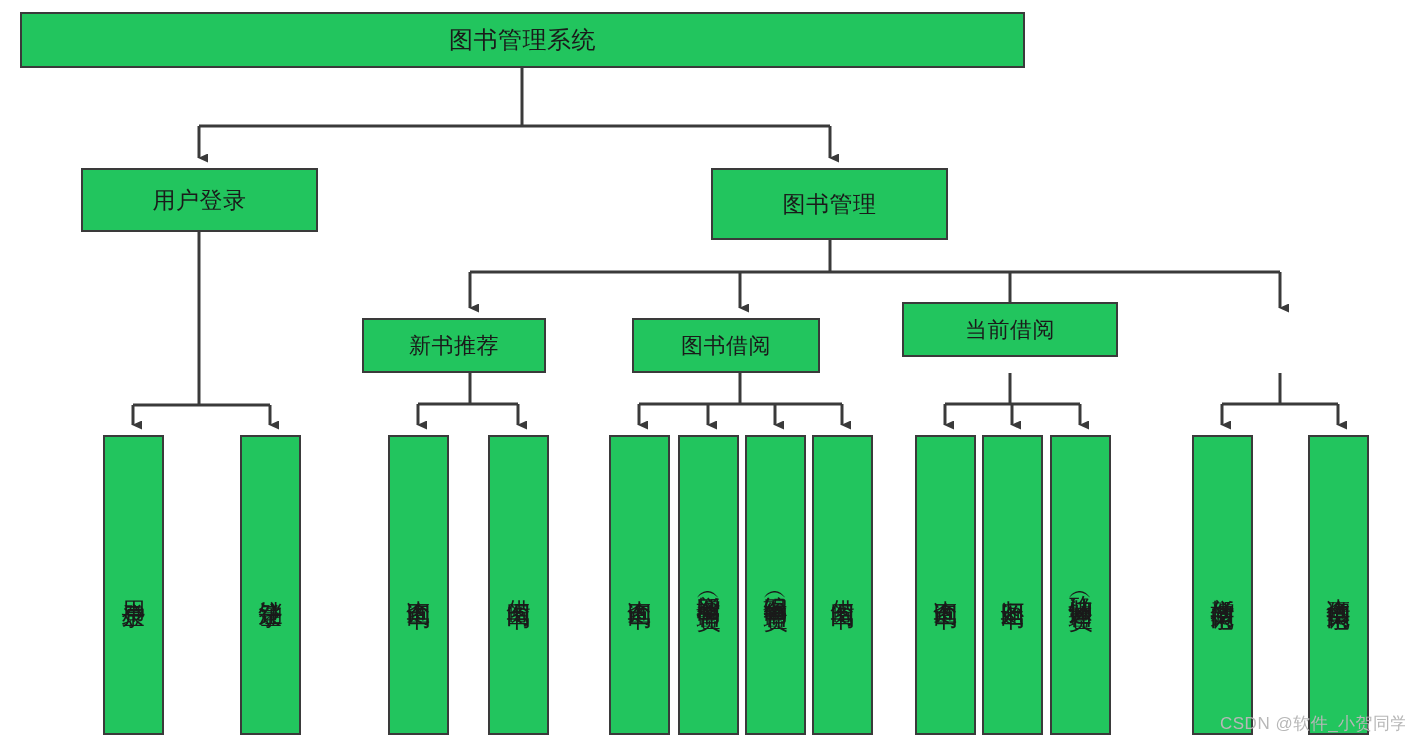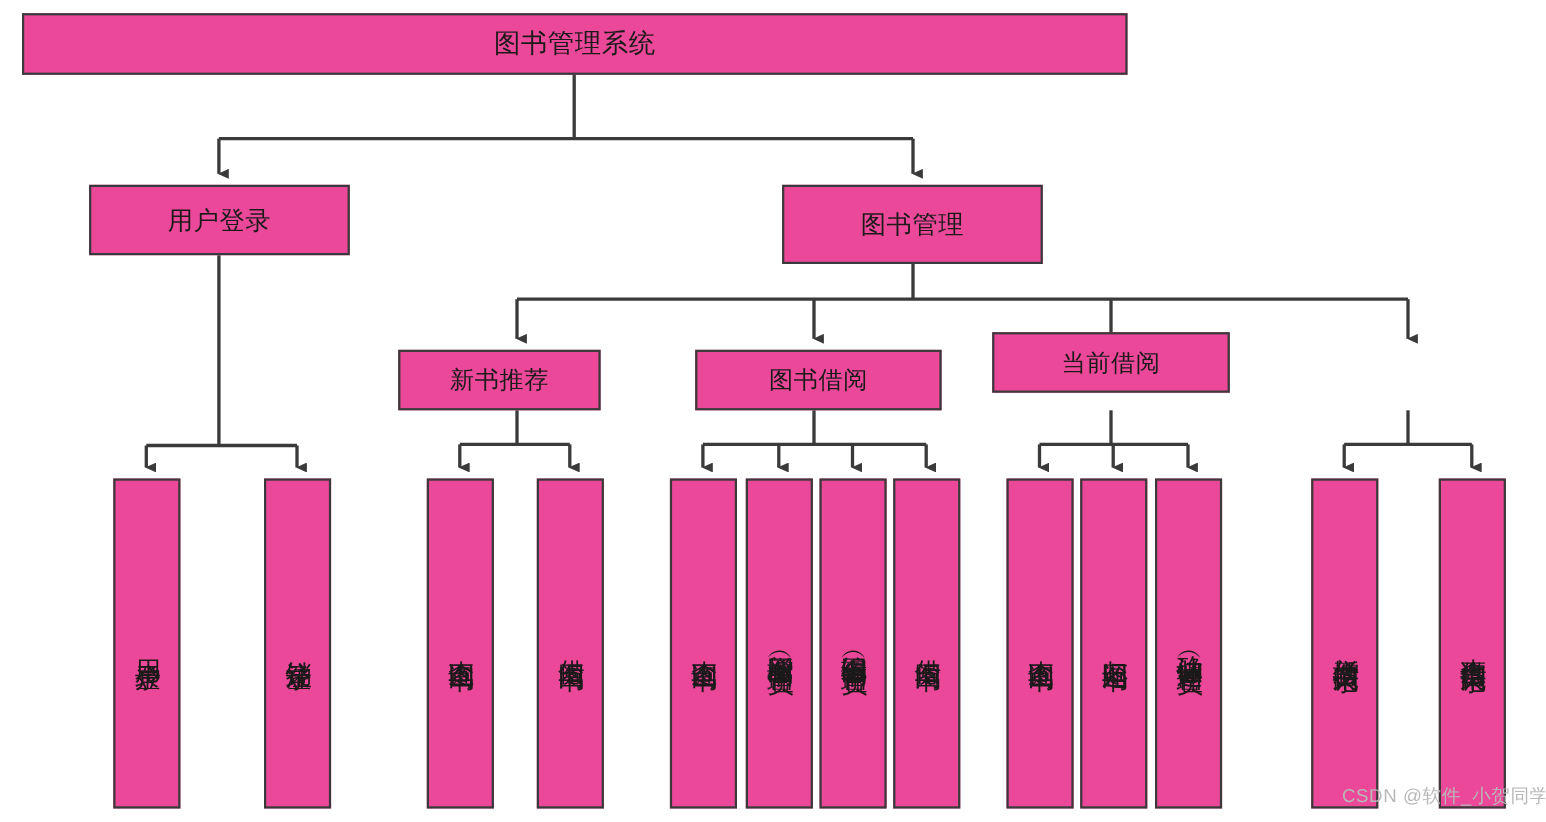--- a/index.html
+++ b/index.html
@@ -22,21 +22,21 @@
     position: absolute;
     left: 0;
     top: 0;
     width: 1405px;
     height: 747px;
     pointer-events: none;
   }
   .node {
     position: absolute;
     box-sizing: border-box;
-    background: #ec4899;
+    background: #22c55e;
     border: 2px solid #3a3a3a;
     display: flex;
     align-items: center;
     justify-content: center;
     color: #1a1a1a;
     z-index: 2;
   }
   .node-label {
     display: block;
     text-align: center;
@@ -143,21 +143,21 @@
   <div class="node h lvl2" style="left:81px; top:168px; width:237px; height:64px;">
     <span class="node-label">用户登录</span>
   </div>
   <div class="node h lvl2" style="left:711px; top:168px; width:237px; height:72px;">
     <span class="node-label">图书管理</span>
   </div>
 
   <div class="node h lvl3" style="left:362px; top:318px; width:184px; height:55px;">
     <span class="node-label">新书推荐</span>
   </div>
-  <div class="node h lvl3" style="left:632px; top:318px; width:224px; height:55px;">
+  <div class="node h lvl3" style="left:632px; top:318px; width:188px; height:55px;">
     <span class="node-label">图书借阅</span>
   </div>
   <div class="node h lvl3" style="left:902px; top:302px; width:216px; height:55px;">
     <span class="node-label">当前借阅</span>
   </div>
 
   <div class="node v" style="left:103px; top:435px; width:61px; height:300px;">
     <span class="node-label">用户登录</span>
   </div>
   <div class="node v" style="left:240px; top:435px; width:61px; height:300px;">

